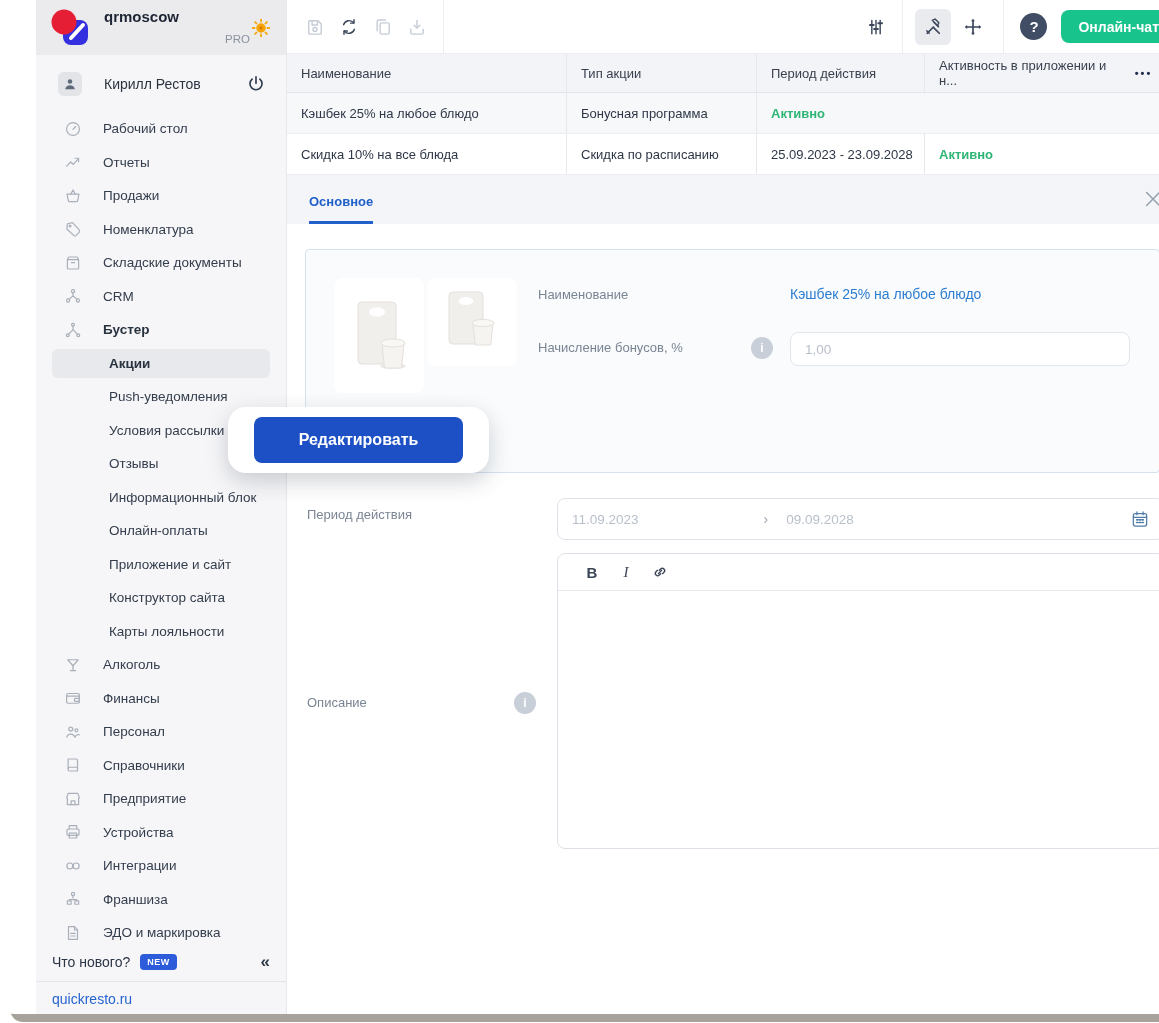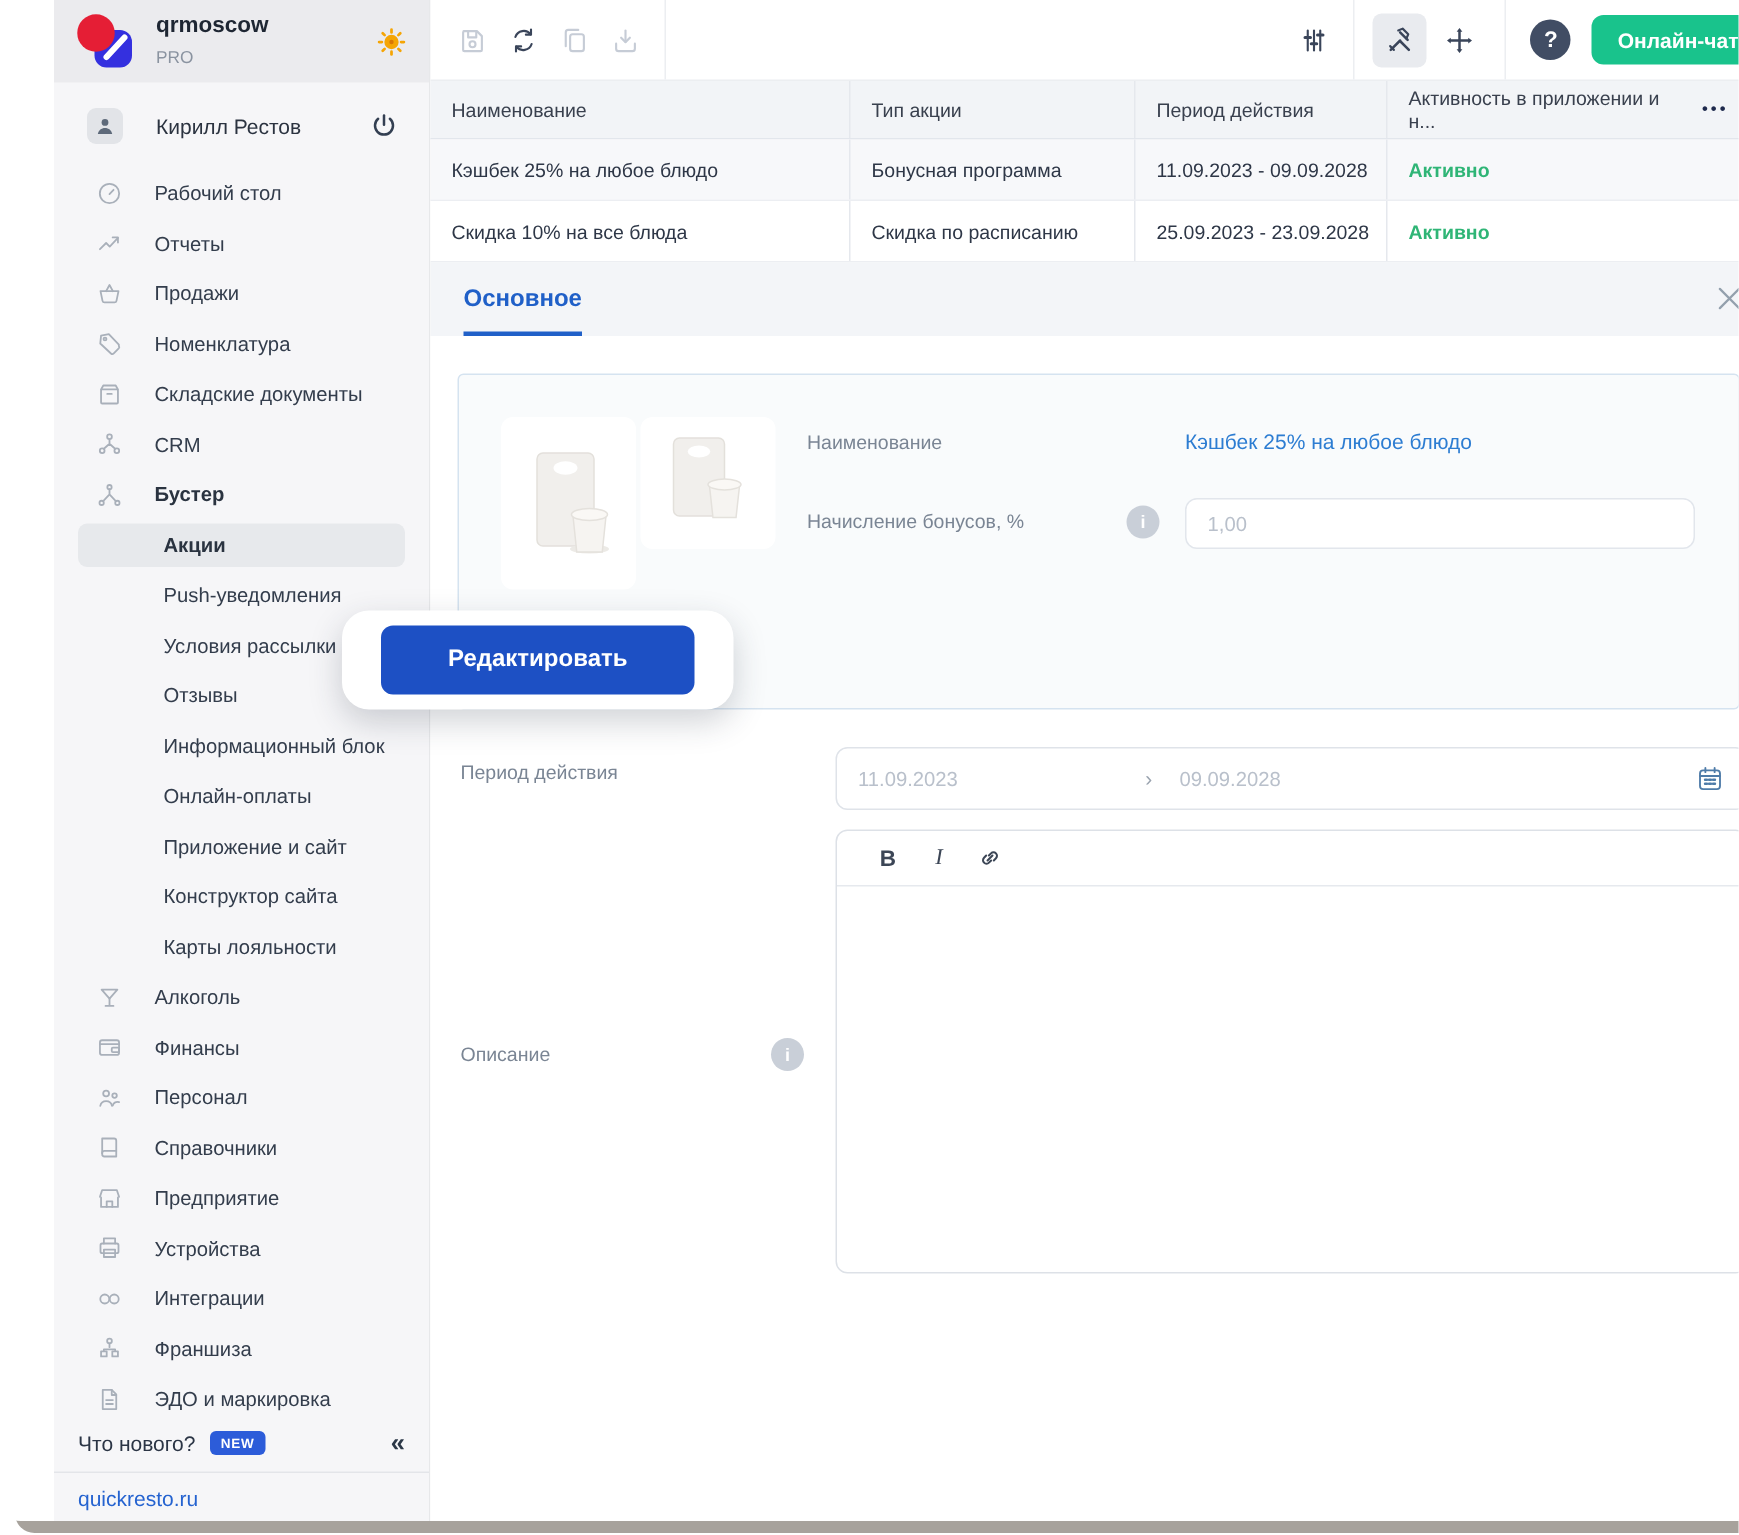--- a/index.html
+++ b/index.html
@@ -14,21 +14,21 @@
     box-shadow:9px 9px 0 -1px #a7a29c;
     display:flex;overflow:hidden;padding-left:36px;
   }
   
   .sidebar{width:250px;min-width:250px;background:#f6f6f8;border-right:1px solid #e7e8ea;
     display:flex;flex-direction:column;position:relative;}
   .sb-head{height:55px;background:#ebebee;display:flex;align-items:center;padding:0 14px;}
   .logo{width:40px;height:40px;margin-right:14px;}
   .brand{flex:1;line-height:1.1;}
   .brand-name{font-size:15px;font-weight:700;color:#1e2633;}
-  .brand-plan{font-size:11.5px;color:#8a93a0;margin-top:8px;}
+  .brand-plan{font-size:11.5px;color:#8a93a0;margin-top:8px;text-align:right;}
   .sun{width:22px;height:22px;}
   .user-row{display:flex;align-items:center;padding:0 14px;margin-top:9px;height:40px;}
   .avatar{width:24px;height:24px;border-radius:6px;background:#e2e4e8;display:flex;align-items:center;justify-content:center;margin-left:8px;}
   .user-name{flex:1;font-size:14px;color:#2b3340;margin-left:22px;}
   .power{width:20px;height:20px;margin-right:6px;}
   .nav{margin-top:8px;flex:1;overflow:hidden;}
   .nav-item{height:33.5px;display:flex;align-items:center;padding-left:28px;cursor:pointer;}
   .nav-ico{width:18px;height:18px;margin-right:21px;color:#a9b0ba;display:flex;align-items:center;justify-content:center;flex:none;}
   .nav-ico svg{width:18px;height:18px;stroke:currentColor;fill:none;stroke-width:1.6;stroke-linecap:round;stroke-linejoin:round;}
   .nav-lbl{font-size:13.5px;color:#333d4c;white-space:nowrap;}
@@ -67,21 +67,21 @@
   .th{color:#39404e;}
   .c1{width:280px;}.c2{width:190px;}.c3{width:168px;}.c4{width:202px;}.c5{width:33px;padding-left:0;justify-content:center;}
   .cb4{width:235px;}
   .bdr{border-right:1px solid #e5e8ed;}
   .more-dots{font-size:11px;letter-spacing:2px;color:#1f2a4d;font-weight:700;cursor:pointer;}
   .status-green{color:#2fb576;font-weight:bold;}
   .scroll-div{position:absolute;left:873px;top:0;width:1px;height:158px;background:#e5e8ed;}
   .scroll-thumb{position:absolute;left:880px;top:43px;width:10px;height:70px;border-radius:5px;background:#e2e5ea;}
   
   .tabbar{height:49px;background:#f3f5f8;display:flex;align-items:flex-end;position:relative;}
-  .tab{margin-left:22px;font-size:16px;font-weight:700;color:#2060c8;padding-bottom:12px;border-bottom:3px solid #2060c8;cursor:pointer;}
+  .tab{margin-left:22px;font-size:13px;font-weight:700;color:#2060c8;padding-bottom:12px;border-bottom:3px solid #2060c8;cursor:pointer;}
   .close-x{position:absolute;right:22px;top:13px;width:22px;height:22px;cursor:pointer;}
   .close-x svg{width:22px;height:22px;stroke:#93a0ad;stroke-width:1.6;stroke-linecap:round;}
   .content{flex:1;background:#fff;position:relative;}
   .lbl{font-size:13px;color:#7a8594;}
   .card{position:absolute;left:18px;top:25px;width:855px;height:224px;background:#f9fbfc;
     border:1px solid #d5e3f0;border-radius:4px;box-sizing:border-box;}
   .thumb{position:absolute;background:#fff;border-radius:8px;overflow:hidden;display:flex;align-items:center;justify-content:center;}
   .t1{left:28px;top:28px;width:90px;height:115px;}
   .t2{left:121px;top:28px;width:90px;height:88px;}
   .card-lbl-name{position:absolute;left:232px;top:37px;}
@@ -432,21 +432,20 @@
         <div class="tc th c2 bdr">Тип акции</div>
         <div class="tc th c3 bdr">Период действия</div>
         <div class="tc th c4">Активность в приложении и н...</div>
         <div class="tc th c5">
             <span class="more-dots">•••</span>
           </div>
       </div>
       <div class="trow sel-row">
         <div class="tc c1 bdr" style="background:inherit;">Кэшбек 25% на любое блюдо</div>
         <div class="tc c2 bdr">Бонусная программа</div>
-        <div class="tc c3 bdr">11.09.2023 - 09.09.2028</div>
         <div class="tc cb4 status-green">Активно</div>
       </div>
       <div class="trow">
         <div class="tc c1 bdr">Скидка 10% на все блюда</div>
         <div class="tc c2 bdr">Скидка по расписанию</div>
         <div class="tc c3 bdr">25.09.2023 - 23.09.2028</div>
         <div class="tc cb4 status-green">Активно</div>
       </div>
       <div class="scroll-div"></div>
       <div class="scroll-thumb"></div>

